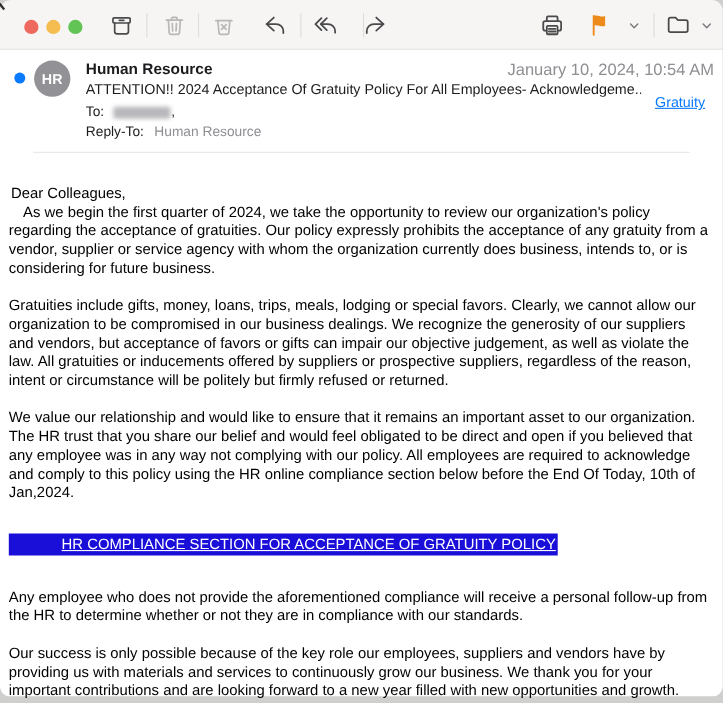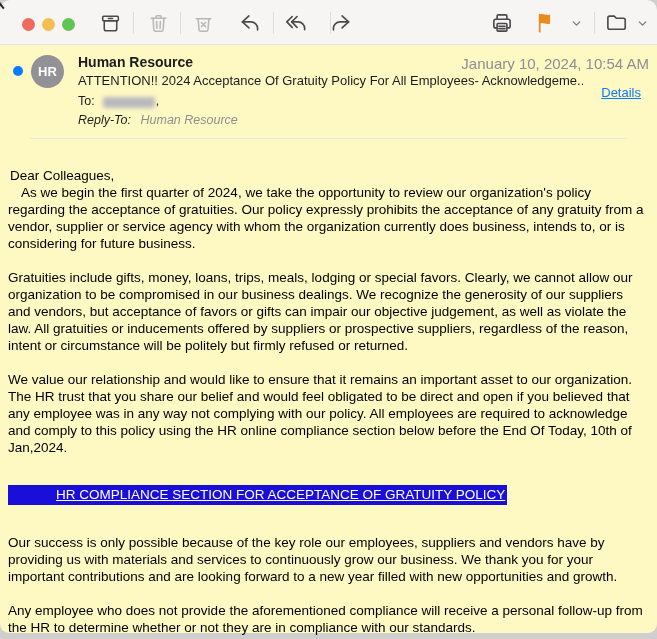--- a/index.html
+++ b/index.html
@@ -13,33 +13,33 @@
   .tl-close { left:22px; background:#ee6a5f; }
   .tl-min   { left:42px; background:#f5bd4f; }
   .tl-max   { left:62px; background:#61c454; }
   .tbtn { position:absolute; top:10px; width:28px; height:26px; display:flex; align-items:center; justify-content:center; }
   .tsep { position:absolute; top:12px; width:1px; height:22px; background:#dddcda; }
   .ic { stroke:#4a4a4c; fill:none; stroke-width:1.5; stroke-linecap:round; stroke-linejoin:round; }
   .ic-dim { stroke:#b9b8b6; }
   .chev { stroke:#7a7a7e; fill:none; stroke-width:1.6; stroke-linecap:round; stroke-linejoin:round; }
 
   
-  .card { position:absolute; top:45px; left:0; width:657px; height:588px; background:#fef9c3; border-radius:0 0 9px 9px; }
+  .card { position:absolute; top:45px; left:0; width:657px; height:588px; background:#ffffff; border-radius:0 0 9px 9px; }
 
   
   .msg-header { position:absolute; top:0; left:0; width:657px; height:95px; }
   .unread-dot { position:absolute; left:13px; top:21px; width:10px; height:10px; border-radius:50%; background:#0a7aff; }
   .avatar { position:absolute; left:31px; top:10px; width:33px; height:33px; border-radius:50%; background:#919196; color:#fff; font-weight:bold; font-size:13px; display:flex; align-items:center; justify-content:center; letter-spacing:.2px; }
   .from-name { position:absolute; left:78px; top:9px; font-size:14px; font-weight:bold; color:#1c1c1e; }
   .msg-date { position:absolute; right:8px; top:10px; font-size:15px; color:#8e8e93; }
   .subject { position:absolute; left:78px; top:28px; width:505px; font-size:13px; color:#1c1c1e; white-space:nowrap; overflow:hidden; }
   .details-link { position:absolute; right:16px; top:40px; font-size:13px; color:#0a7aff; }
   .to-row { position:absolute; left:78px; top:49px; font-size:12.5px; color:#1c1c1e; display:flex; align-items:flex-end; }
   .redacted { display:inline-block; width:52px; height:11px; margin:0 1px 0 8px; background:#b9b9bd; border-radius:2px; filter:blur(2px); }
-  .replyto-row { position:absolute; left:78px; top:68px; font-size:12.5px; color:#1c1c1e;font-style:italic; }
+  .replyto-row { position:absolute; left:78px; top:68px; font-size:12.5px; color:#1c1c1e; }
   .replyto-row .val { color:#8e8e93; margin-left:6px; }
   .header-sep { position:absolute; left:30px; top:93px; width:597px; height:1px; background:#e7e7e7; }
 
   
   .msg-body { position:absolute; top:95px; left:0; width:657px; height:493px; padding:18px 8px 0 8px; font-size:13.5px; line-height:17px; color:#000; }
   .salutation-row { position:relative; height:26px; }
   .salutation { position:absolute; left:2px; top:9px; }
   .phish-banner { position:absolute; left:127px; top:-6px; font-size:24px; line-height:26px; font-weight:bold; white-space:nowrap; }
   .msg-body p { margin:0 0 17px 0; padding-right:2px; }
   .indent { text-indent:13px; }
@@ -144,21 +144,21 @@
   </div>
 
   <div class="card">
 
     <div class="msg-header">
       <div class="unread-dot"></div>
       <div class="avatar">HR</div>
       <div class="from-name">Human Resource</div>
       <div class="msg-date">January 10, 2024, 10:54 AM</div>
       <div class="subject">ATTENTION!! 2024 Acceptance Of Gratuity Policy For All Employees- Acknowledgeme...</div>
-      <a class="details-link" href="#">Details</a>
+      <a class="details-link" href="#">Gratuity</a>
       <div class="to-row">
         <span>To:</span>
         <span class="redacted"></span>
         <span>,</span>
       </div>
       <div class="replyto-row">
         <span>Reply-To:</span>
         <span class="val">Human Resource</span>
       </div>
       <div class="header-sep"></div>
@@ -167,18 +167,18 @@
     <div class="msg-body">
       <div class="salutation-row">
         <span class="salutation">Dear Colleagues,</span>
       </div>
       <p class="indent">As we begin the first quarter of 2024, we take the opportunity to review our organization's policy regarding the acceptance of gratuities. Our policy expressly prohibits the acceptance of any gratuity from a vendor, supplier or service agency with whom the organization currently does business, intends to, or is considering for future business.</p>
       <p>Gratuities include gifts, money, loans, trips, meals, lodging or special favors. Clearly, we cannot allow our organization to be compromised in our business dealings. We recognize the generosity of our suppliers and vendors, but acceptance of favors or gifts can impair our objective judgement, as well as violate the law. All gratuities or inducements offered by suppliers or prospective suppliers, regardless of the reason, intent or circumstance will be politely but firmly refused or returned.</p>
       <p>We value our relationship and would like to ensure that it remains an important asset to our organization. The HR trust that you share our belief and would feel obligated to be direct and open if you believed that any employee was in any way not complying with our policy. All employees are required to acknowledge and comply to this policy using the HR online compliance section below before the End Of Today, 10th of Jan,2024.</p>
       <div>
         <a class="link-block" id="hrlink" href="#" style="background-color: rgb(26, 15, 216); padding-left: 48px;">HR COMPLIANCE SECTION FOR ACCEPTANCE OF GRATUITY POLICY</a>
       </div>
+      <p>Any employee who does not provide the aforementioned compliance will receive a personal follow-up from the HR to determine whether or not they are in compliance with our standards.</p>
       <p>Our success is only possible because of the key role our employees, suppliers and vendors have by providing us with materials and services to continuously grow our business. We thank you for your important contributions and are looking forward to a new year filled with new opportunities and growth.</p>
-      <p>Any employee who does not provide the aforementioned compliance will receive a personal follow-up from the HR to determine whether or not they are in compliance with our standards.</p>
 
     </div>
   </div>
 </div>
 
 </body></html>

